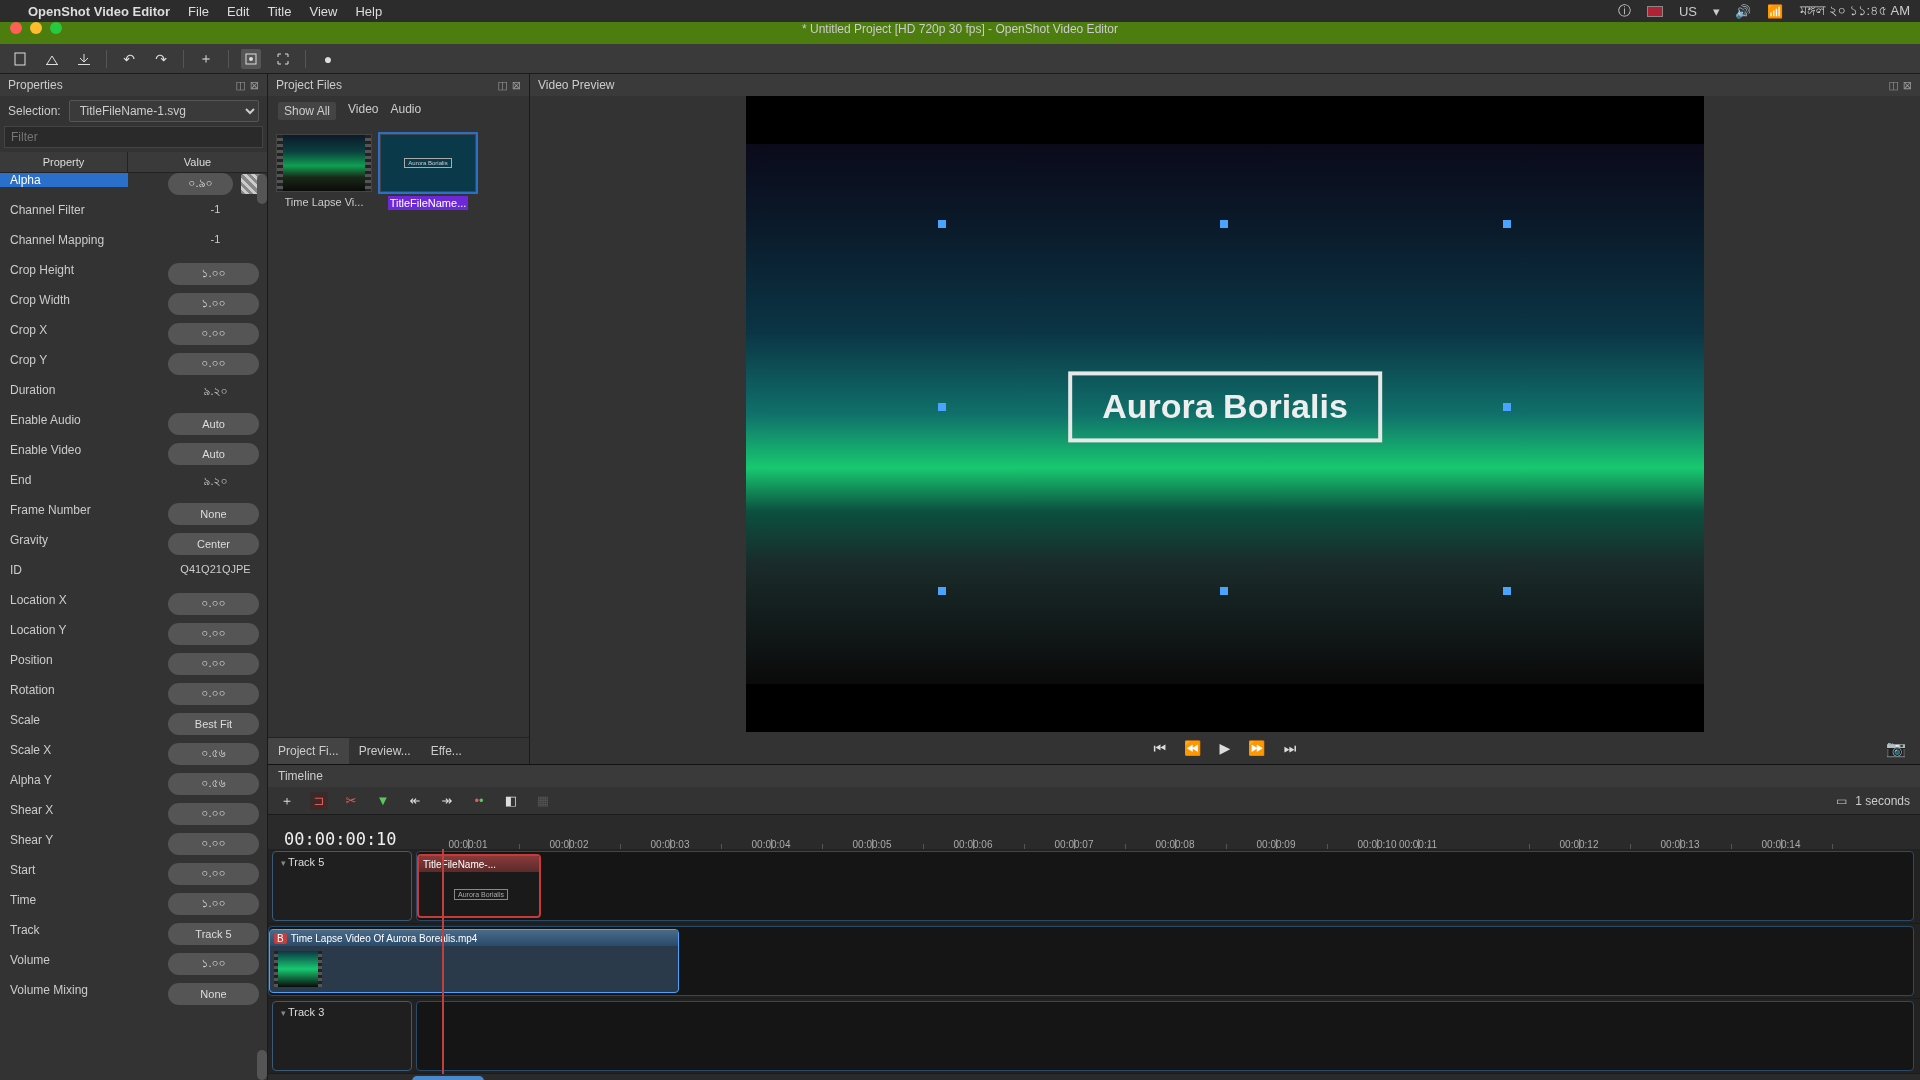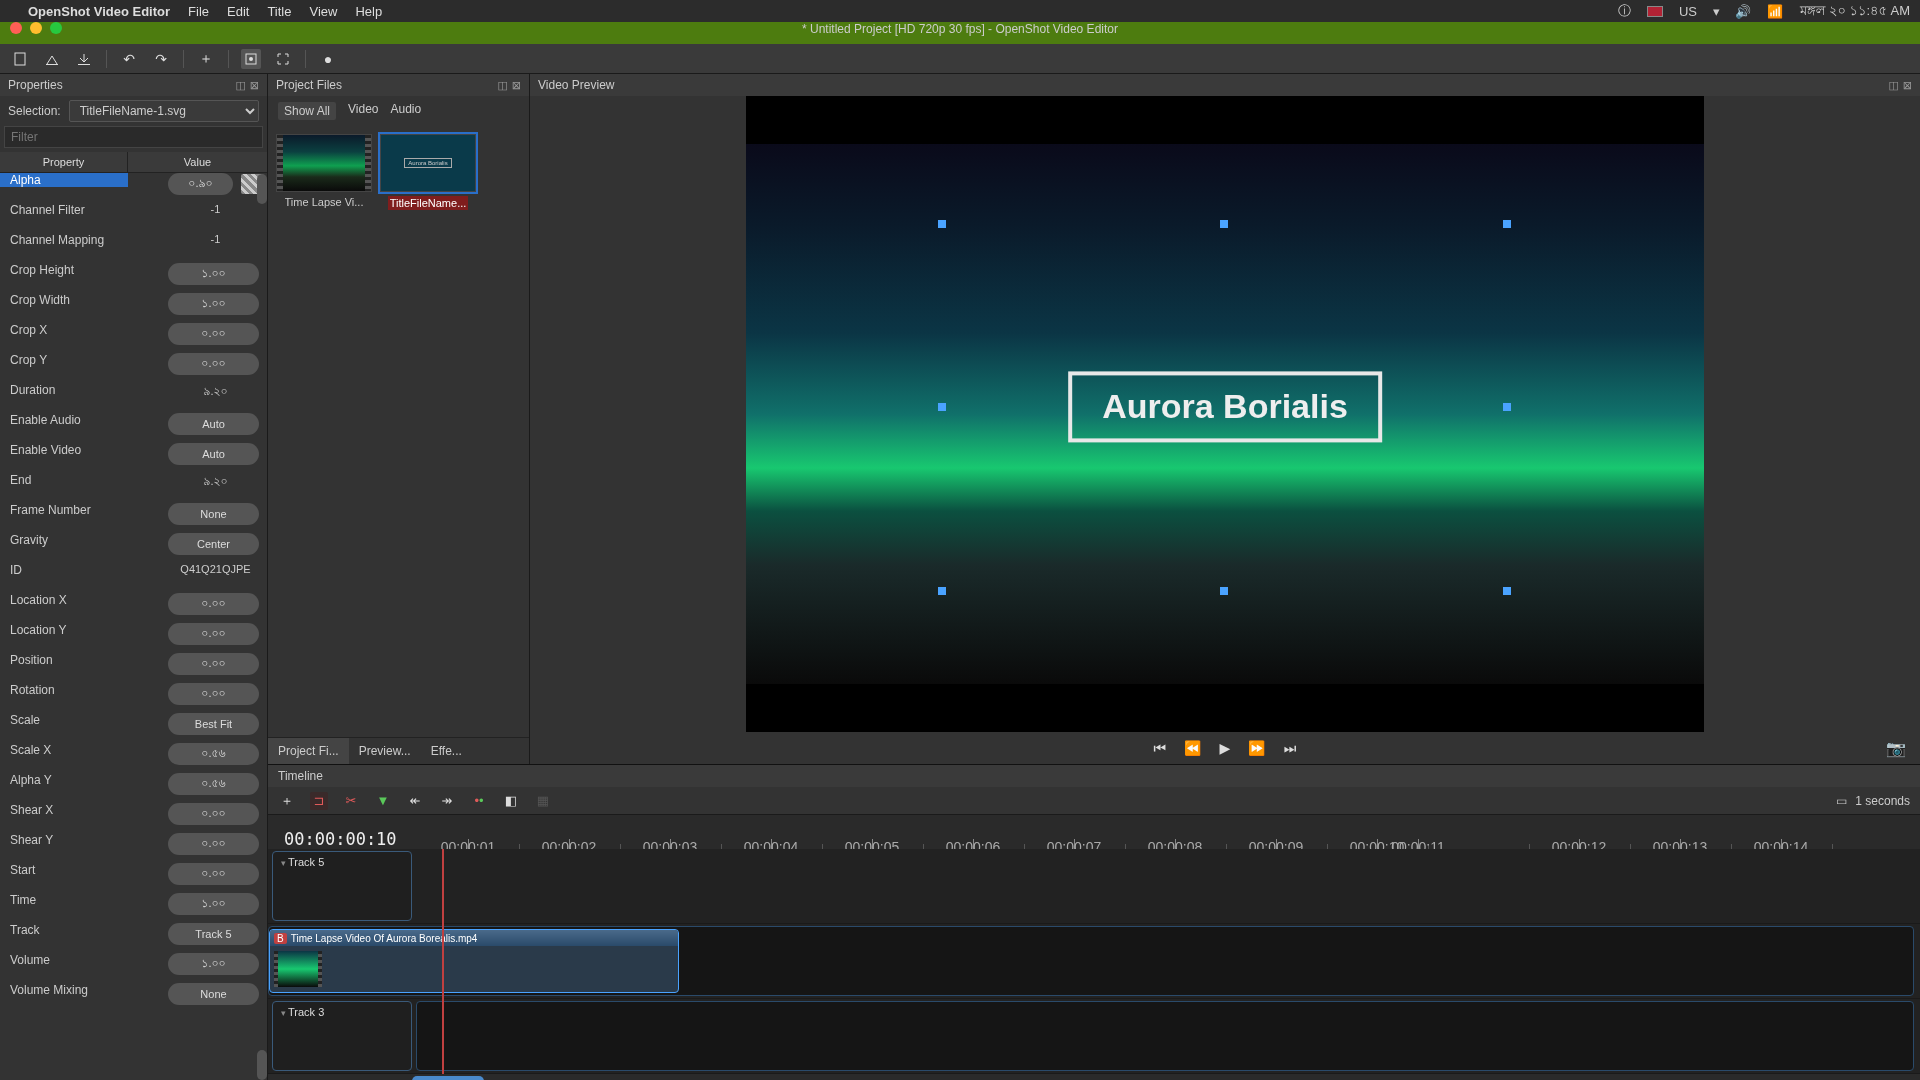--- a/index.html
+++ b/index.html
@@ -65,21 +65,21 @@
 .project-tabs { display: flex; gap: 12px; padding: 6px 10px; font-size: 12px; }
 .project-tabs span { cursor: pointer; color:#ccc;}
 .project-tabs span.active { background:#444; padding:2px 6px; border-radius:2px; }
 .files-grid { display: flex; gap: 8px; padding: 8px; }
 .file-item { width: 96px; display: flex; flex-direction: column; align-items: center; gap: 4px; cursor: pointer; }
 .file-thumb { width: 96px; height: 58px; background: #111; border: 1px solid #444; position: relative; }
 .file-thumb.aurora { background: linear-gradient(180deg,#0b1a2a 0%,#0b4040 30%,#0fa050 55%,#1a2a1a 75%,#0a0a0a 100%); }
 .file-thumb.title-thumb { background:#0a3a4a; display:flex; align-items:center; justify-content:center;}
 .title-thumb-box { border:1px solid #aaa; padding:1px 3px; font-size:6px; color:#ccc;}
 .file-label { font-size: 11px; color: #ccc; max-width: 96px; overflow: hidden; text-overflow: ellipsis; white-space: nowrap; text-align:center;}
-.file-label.selected { background: #7f1d1d; color: #fff; padding: 1px 2px; }
+.file-label.selected { background: #6d28d9; color: #fff; padding: 1px 2px; }
 .bottom-tabs { display: flex; border-top: 1px solid #222; }
 .bottom-tabs div { padding: 6px 10px; font-size: 12px; cursor: pointer; }
 .bottom-tabs div.active { background: #444; }
 .film-edge { position:absolute; top:0; bottom:0; width:6px; background: repeating-linear-gradient(#222 0,#222 3px,#555 3px,#555 6px);}
 .film-edge.left{left:0;} .film-edge.right{right:0;}
 
 
 .video-preview-panel { flex: 1; background: #333; display: flex; flex-direction: column; }
 .preview-stage { flex: 1; display: flex; align-items: center; justify-content: center; background: #333; }
 .preview-img { width: 958px; height: 540px; background: linear-gradient(180deg,#0a0a1a 0%,#0a1a2a 15%,#0b3545 35%,#10706a 50%,#18c870 60%,#0b5040 68%,#1a2a2a 78%,#0a0a0a 100%); position: relative; border-top:48px solid #000; border-bottom:48px solid #000; box-sizing: content-box;}
@@ -96,21 +96,21 @@
 .timeline-toolbar { height: 28px; display: flex; align-items: center; padding: 0 10px; gap: 14px; border-bottom: 1px solid #1a1a1a; justify-content: space-between; background:#333;}
 .timeline-toolbar-left { display: flex; gap: 14px; align-items: center; }
 .tl-btn { width: 18px; height: 18px; display:flex; align-items:center; justify-content:center; cursor: pointer; font-size: 13px; color:#ddd;}
 .timeline-toolbar-right { display: flex; gap: 8px; align-items: center; font-size: 12px; }
 
 .timeline-ruler-row { display: flex; align-items: flex-end; height: 34px; background: #2a2a2a; position: relative; }
 .timecode-display { width: 140px; padding-left: 16px; font-size: 17px; color: #eee; font-family: monospace;}
 .ruler { flex: 1; position: relative; height: 34px; margin-right:10px;}
 .ruler-tick { position: absolute; bottom: 0; }
 .ruler-tick .mark { width: 1px; height: 10px; background: #888; margin: 0 auto; }
-.ruler-tick .lbl { font-size: 14px; color: #aaa; position: absolute; top: 0; transform: translateX(-50%); white-space: nowrap;}
+.ruler-tick .lbl { font-size: 10px; color: #aaa; position: absolute; top: 0; transform: translateX(-50%); white-space: nowrap;}
 .ruler-sub { position:absolute; bottom:0; width:1px; height:5px; background:#555;}
 
 .tracks-area { flex: 1; overflow: hidden; position: relative; background:#222; }
 .track-row { display: flex; height: 75px; border-bottom: 1px solid #1a1a1a; }
 .track-label { width: 140px; background: #1f1f1f; border: 1px solid #3a5a7a; border-radius: 4px; margin: 2px 4px; padding: 4px 8px; font-size: 11px; color: #ddd; }
 .track-label::before { content:"▾ "; color:#888; font-size:9px;}
 .track-lane { flex: 1; position: relative; background: #151515; border: 1px solid #2a4a6a; border-radius: 4px; margin: 2px 6px 2px 0; }
 
 .clip { position: absolute; top: 2px; bottom: 2px; border-radius: 4px; border: 1px solid #4aa3ff; background: #2a3a4a; overflow: hidden; }
 .clip.title-clip { border: 2px solid #c83a3a; background:#1a1a1a;}
@@ -574,20 +574,30 @@
               <div class="mark"></div>
             </div>
             <div class="ruler-sub" style="left: 1423.5px;"></div>
           </div>
       </div>
 
       <div class="tracks-area" id="tracks-area">
         <div class="playhead" id="playhead" style="left: 174px;"></div>
       <div class="track-row">
             <div class="track-label">Track 5</div>
+            <div class="track-lane">
+              <div class="clip title-clip" style="left: 0px; width: 124px;">
+                <div class="clip-header">
+                  <span>TitleFileName-...</span>
+                </div>
+                <div class="clip-body">
+                  <div class="title-clip-box">Aurora Borialis</div>
+                </div>
+              </div>
+            </div>
           </div>
           <div class="track-row">
             <div class="track-lane">
               <div class="clip" style="left: 0px; width: 410px;">
                 <div class="clip-header">
                   <span style="background: rgb(192, 64, 64); padding: 0px 3px; border-radius: 2px;">B</span>
                   <span>Time Lapse Video Of Aurora Borealis.mp4</span>
                 </div>
                 <div class="clip-body">
                   <div class="clip-thumb-mini">

